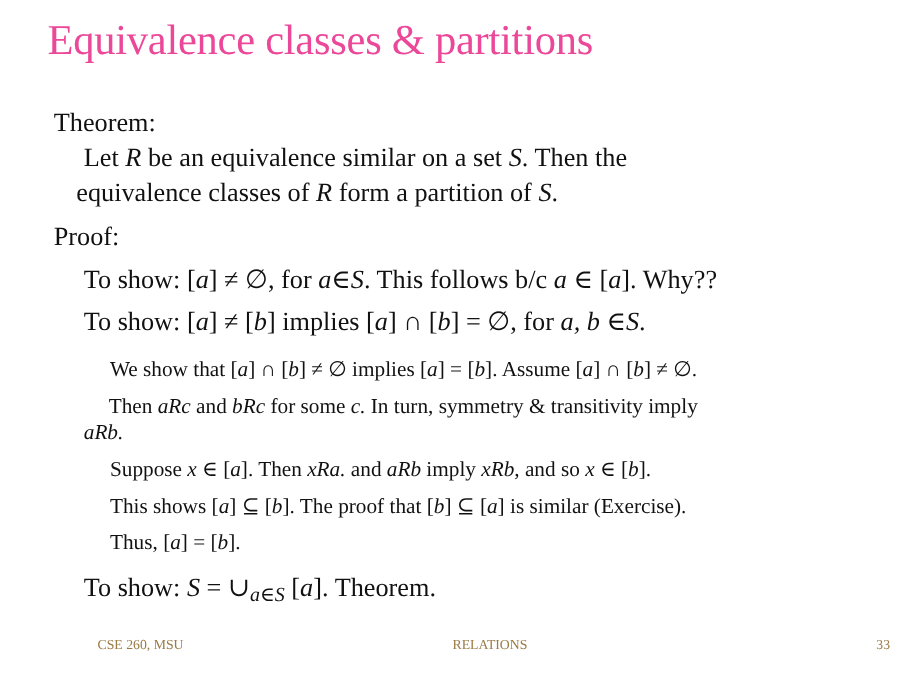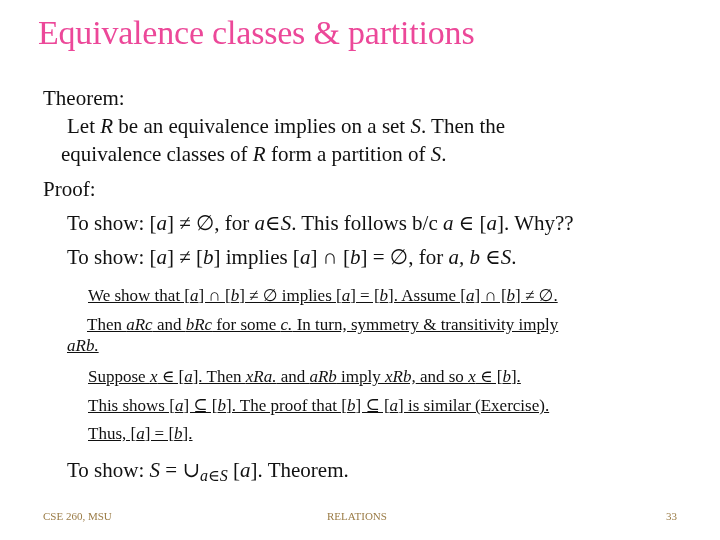--- a/index.html
+++ b/index.html
@@ -6,35 +6,35 @@
   body {
     width: 720px; height: 540px; background: #ffffff; position: relative; overflow: hidden;
     font-family: "Liberation Serif", "DejaVu Serif", serif; color: #111111;
   }
   .title {
     position: absolute; left: 38px; top: 14px;
     font-size: 34px; color: #ec4899; white-space: nowrap; letter-spacing: -0.2px;
   }
   .line { position: absolute; white-space: nowrap; }
   .l1 { font-size: 21px; text-align: right; }
-  .l2 { font-size: 17px; text-decoration: underline; }
+  .l2 { font-size: 17px; }
   i { font-style: italic; }
   sub { font-size: 16px; font-style: italic; vertical-align: -4px; }
   .footer {
-    position: absolute; top: 510px; font-size: 11px; color: #9a7b45; white-space: nowrap;
+    position: absolute; top: 510px; font-size: 11px; color: #9a7b45; white-space: nowrap; margin-left: 35px;
   }
 </style>
 </head>
 <body>
 
 <div class="title">Equivalence classes &amp; partitions</div>
 
 <div class="line l1" style="left:43px;top:86px">Theorem:</div>
 
-<div class="line l1" style="left:67px;top:114px"><span>Let </span><i>R</i><span> be an equivalence implies on a set </span><i>S</i><span>.  Then the</span></div>
+<div class="line l1" style="left:67px;top:114px"><span>Let </span><i>R</i><span> be an equivalence similar on a set </span><i>S</i><span>.  Then the</span></div>
 
 <div class="line l1" style="left:61px;top:142px"><span>equivalence classes of </span><i>R</i><span> form a partition of </span><i>S</i><span>.</span></div>
 
 <div class="line l1" style="left:43px;top:177px">Proof:</div>
 
 <div class="line l1" style="left:67px;top:211px"><span>To show:  [</span><i>a</i><span>] ≠ ∅, for </span><i>a</i><span>∈</span><i>S</i><span>.  This follows b/c </span><i>a</i><span> ∈ [</span><i>a</i><span>].  Why??</span></div>
 
 <div class="line l1" style="left:67px;top:245px"><span>To show: [</span><i>a</i><span>] ≠ [</span><i>b</i><span>] implies [</span><i>a</i><span>] ∩ [</span><i>b</i><span>] =  ∅, for </span><i>a, b</i><span> ∈</span><i>S</i><span>.</span></div>
 
 <div class="line l2" style="left:88px;top:285px"><span>We show that [</span><i>a</i><span>] ∩ [</span><i>b</i><span>] ≠ ∅ implies [</span><i>a</i><span>] = [</span><i>b</i><span>].  Assume [</span><i>a</i><span>] ∩ [</span><i>b</i><span>] ≠ ∅.</span></div>

